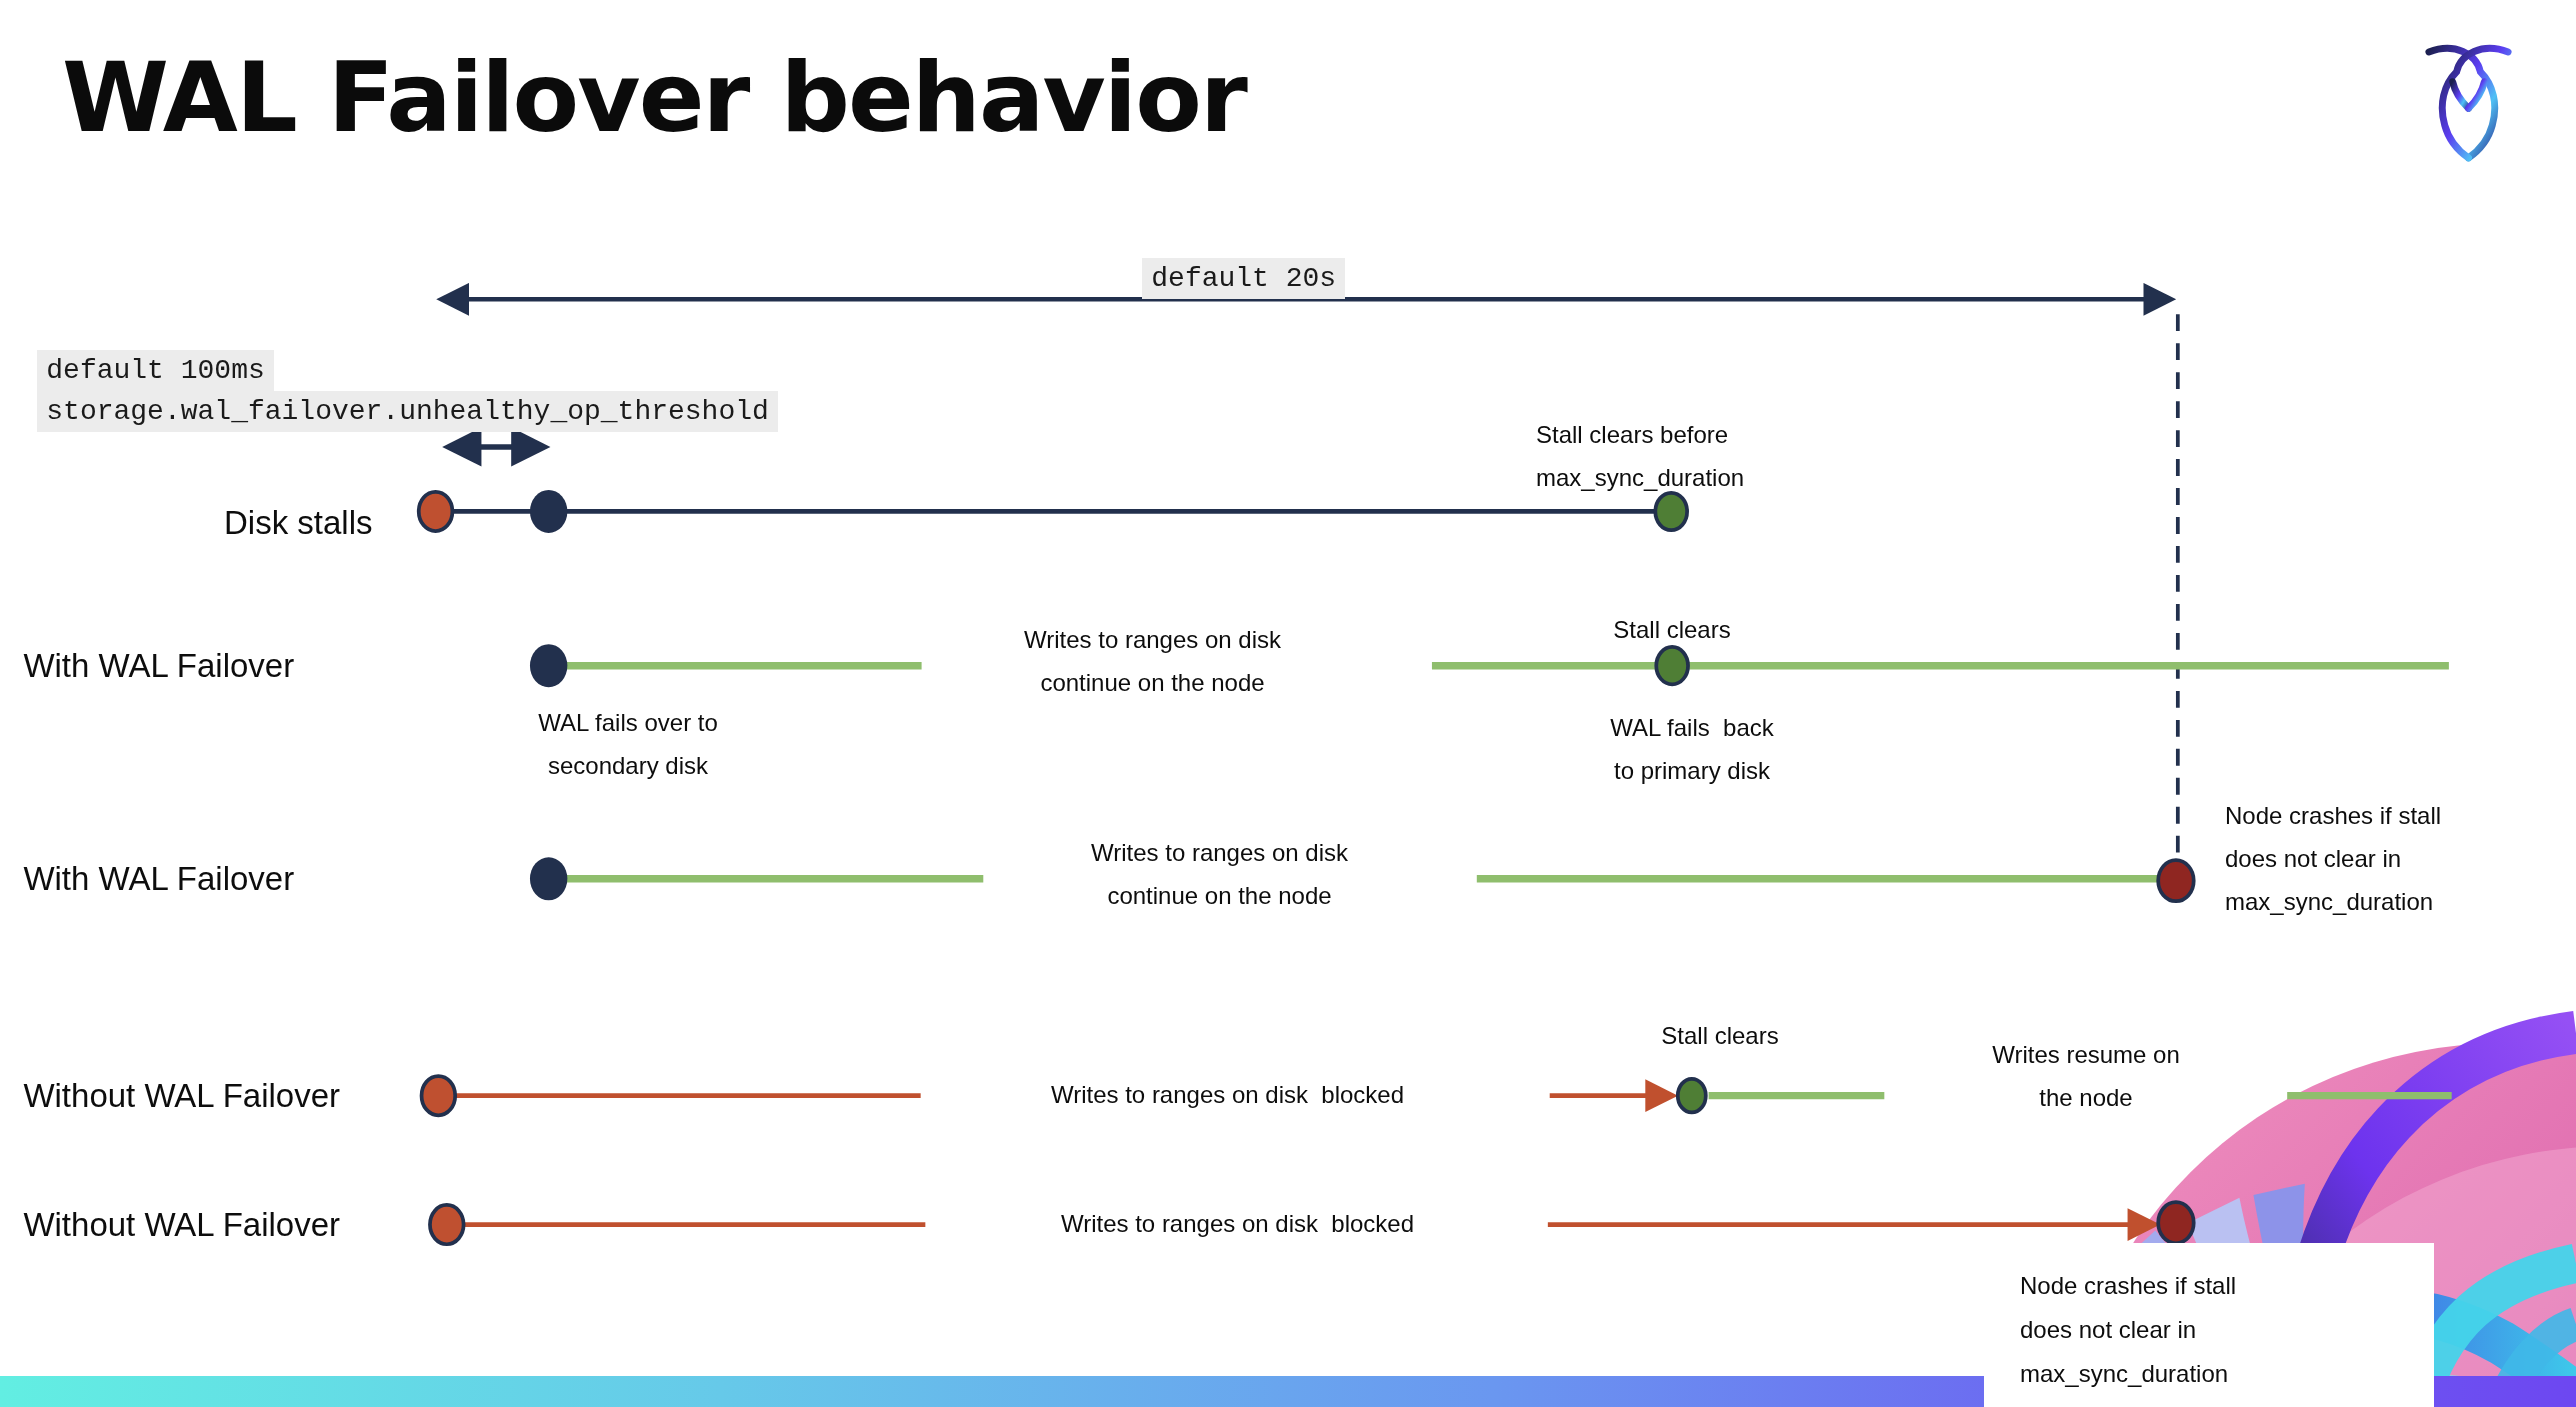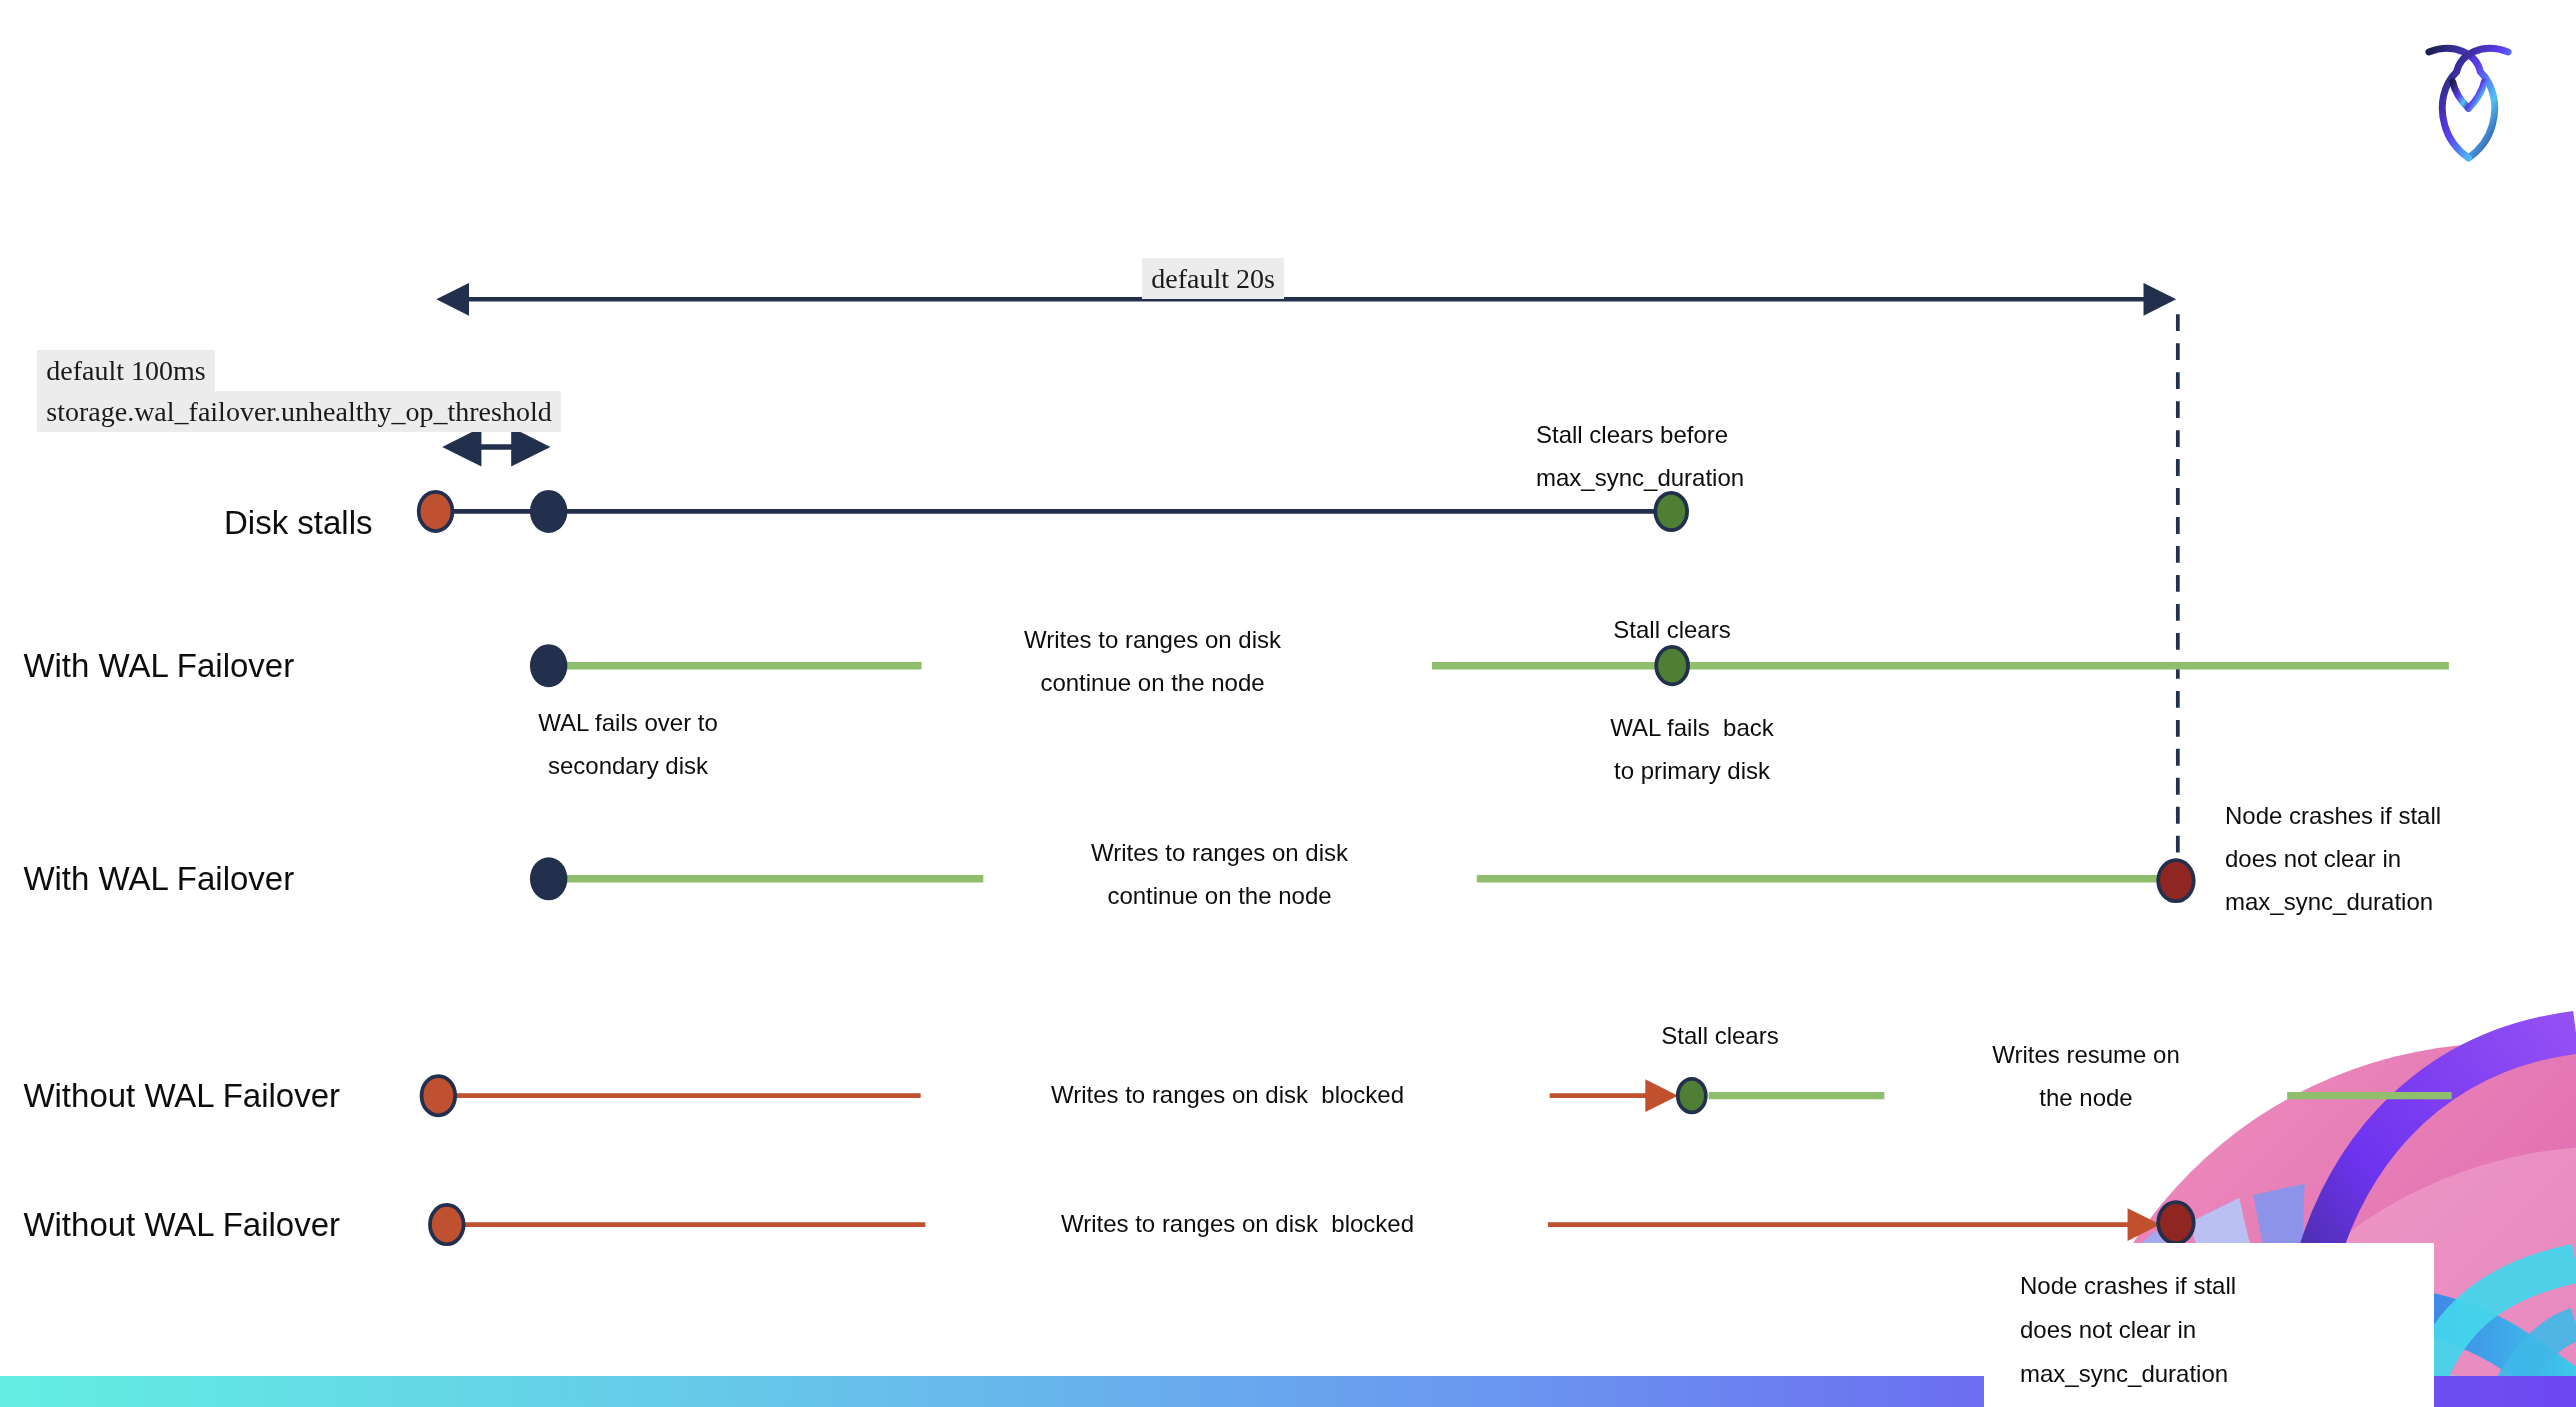--- a/index.html
+++ b/index.html
@@ -6,21 +6,21 @@
   #slide{
     position:relative;width:2576px;height:1408px;overflow:hidden;background:#ffffff;
     font-family:"Liberation Sans",sans-serif;color:#111111;
   }
   .abs{position:absolute;}
   .title{
     left:62px;top:41px;font-size:97px;font-weight:800;letter-spacing:-1.9px;color:#0b0b0b;
     font-family:"DejaVu Sans","Liberation Sans",sans-serif;
   }
   .mono{
-    font-family:Liberation Serif, serif;
+    font-family:Liberation Mono, monospace;
     font-size:28px;color:#1a1a1a;background:#ececec;padding:2.8px 9.3px;display:inline-block;
     white-space:pre;line-height:1.25;text-align:center;
   }
   .rowlabel{
     font-size:33px;color:#0d0d0d;line-height:45px;white-space:nowrap;
   }
   .ann{
     font-size:24px;color:#0d0d0d;line-height:43px;white-space:pre-line;
   }
   .ann.keepspace{white-space:pre-wrap;}
@@ -111,20 +111,21 @@
     <ellipse cx="1810" cy="1172" rx="15" ry="18" fill="#4f7e35" stroke="#22304d" stroke-width="4"></ellipse>
 
     <line x1="496" y1="1310" x2="990" y2="1310" stroke="#c0502e" stroke-width="5"></line>
     <line x1="1656" y1="1310" x2="2278" y2="1310" stroke="#c0502e" stroke-width="5" marker-end="url(#mRed)"></line>
     <ellipse cx="478" cy="1310" rx="18" ry="21" fill="#bf5030" stroke="#22304d" stroke-width="4"></ellipse>
     <ellipse cx="2328" cy="1308" rx="19" ry="22" fill="#8f2621" stroke="#22304d" stroke-width="4"></ellipse>
   </svg>
 
   <div class="abs bottombar"></div>
 
+  <div class="abs title">WAL Failover behavior</div>
 
   <svg class="abs" style="right:58px;top:39px;" width="99" height="123" viewBox="0 0 100 124">
     <defs>
       <linearGradient id="gLogo" x1="0" y1="0" x2="1" y2="1">
         <stop offset="0" stop-color="#1b1f4e"></stop>
           <stop offset="0.45" stop-color="#5b3df0"></stop>
           <stop offset="0.72" stop-color="#4fc1f5"></stop>
           <stop offset="1" stop-color="#2b2f8f"></stop>
       </linearGradient>
     </defs>

